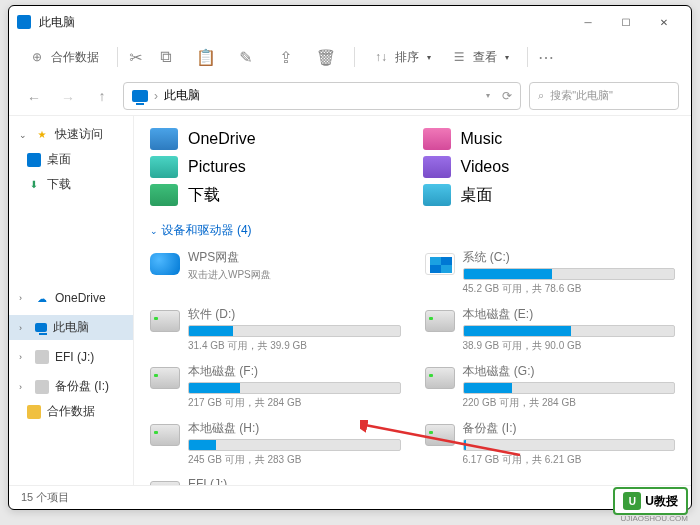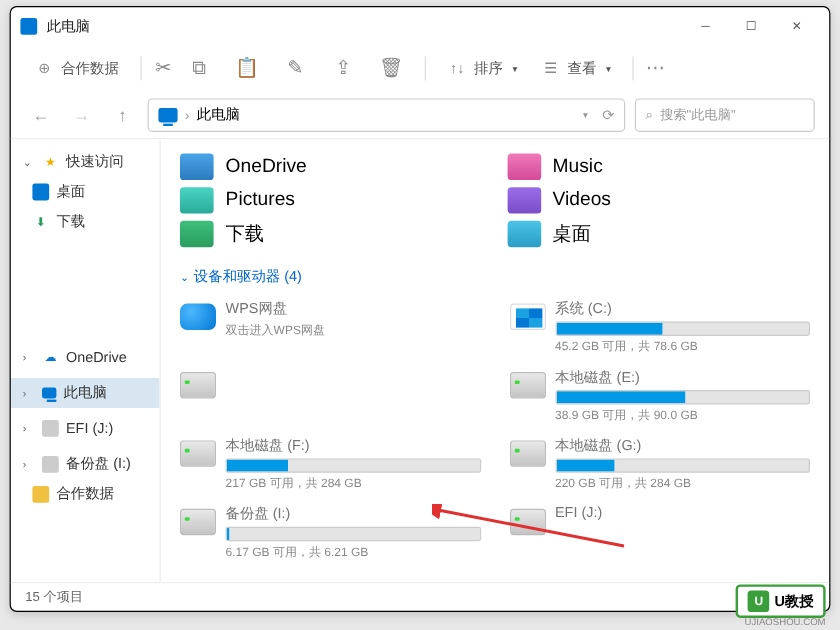--- a/index.html
+++ b/index.html
@@ -207,20 +207,27 @@
             <div class="drv-info">
               <div class="drv-name">系统 (C:)</div>
               <div class="drv-bar">
                 <div class="drv-fill" style="width:42%"></div>
               </div>
               <div class="drv-txt">45.2 GB 可用，共 78.6 GB</div>
             </div>
           </div>
           <div class="drive">
             <div class="drv-ico"></div>
+            <div class="drv-info">
+              <div class="drv-name">软件 (D:)</div>
+              <div class="drv-bar">
+                <div class="drv-fill" style="width:21%"></div>
+              </div>
+              <div class="drv-txt">31.4 GB 可用，共 39.9 GB</div>
+            </div>
           </div>
           <div class="drive">
             <div class="drv-ico"></div>
             <div class="drv-info">
               <div class="drv-name">本地磁盘 (E:)</div>
               <div class="drv-bar">
                 <div class="drv-fill" style="width:51%"></div>
               </div>
               <div class="drv-txt">38.9 GB 可用，共 90.0 GB</div>
             </div>
@@ -236,20 +243,30 @@
             </div>
           </div>
           <div class="drive">
             <div class="drv-ico"></div>
             <div class="drv-info">
               <div class="drv-name">本地磁盘 (G:)</div>
               <div class="drv-bar">
                 <div class="drv-fill" style="width:23%"></div>
               </div>
               <div class="drv-txt">220 GB 可用，共 284 GB</div>
+            </div>
+          </div>
+          <div class="drive">
+            <div class="drv-ico"></div>
+            <div class="drv-info">
+              <div class="drv-name">本地磁盘 (H:)</div>
+              <div class="drv-bar">
+                <div class="drv-fill" style="width:13%"></div>
+              </div>
+              <div class="drv-txt">245 GB 可用，共 283 GB</div>
             </div>
           </div>
           <div class="drive">
             <div class="drv-ico"></div>
             <div class="drv-info">
               <div class="drv-name">备份盘 (I:)</div>
               <div class="drv-bar">
                 <div class="drv-fill" style="width:1%"></div>
               </div>
               <div class="drv-txt">6.17 GB 可用，共 6.21 GB</div>

